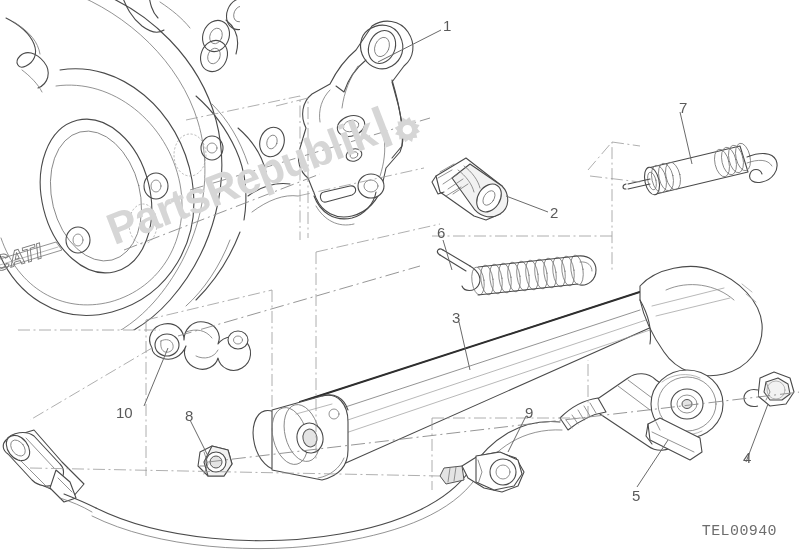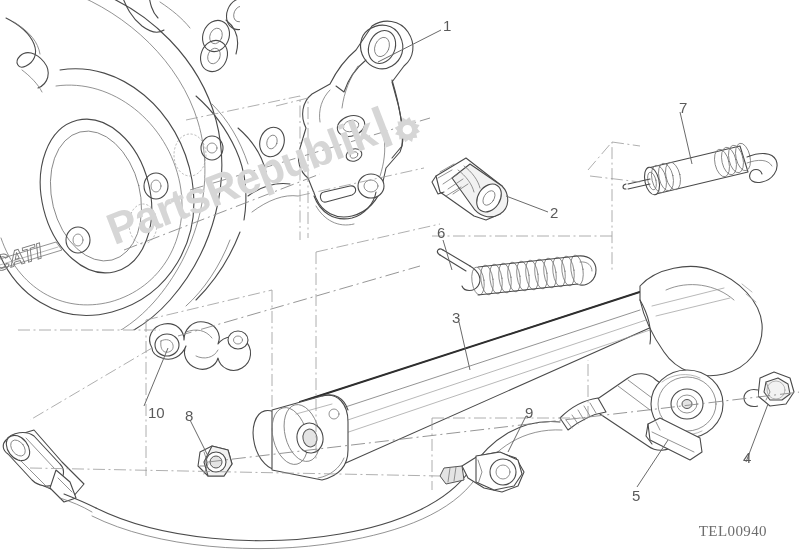--- a/index.html
+++ b/index.html
@@ -30,23 +30,23 @@
     position: absolute;
     font-family: "Liberation Sans", sans-serif;
     font-size: 15px;
     color: #5a5a5a;
     line-height: 1;
     white-space: nowrap;
     user-select: none;
   }
   #part-code {
     position: absolute;
-    right: 32px;
+    right: 22px;
     bottom: 12px;
-    font-family: Liberation Serif, serif;
+    font-family: Liberation Mono, monospace;
     font-size: 15px;
     letter-spacing: 0.4px;
     color: #6d6d6d;
   }
   .wm {
     position: absolute;
     left: 100px;
     top: 208px;
     transform: rotate(-21deg);
     transform-origin: left top;
@@ -441,18 +441,18 @@
   <div id="callout-layer">
       <div class="callout" style="left: 443px; top: 18px;">1</div>
       <div class="callout" style="left: 550px; top: 205px;">2</div>
       <div class="callout" style="left: 452px; top: 310px;">3</div>
       <div class="callout" style="left: 743px; top: 450px;">4</div>
       <div class="callout" style="left: 632px; top: 488px;">5</div>
       <div class="callout" style="left: 437px; top: 225px;">6</div>
       <div class="callout" style="left: 679px; top: 100px;">7</div>
       <div class="callout" style="left: 185px; top: 408px;">8</div>
       <div class="callout" style="left: 525px; top: 405px;">9</div>
-      <div class="callout" style="left: 148px; top: 405px; text-align: right;">10</div>
+      <div class="callout" style="left: 116px; top: 405px; text-align: right;">10</div>
     </div>
 
   <div id="part-code">TEL00940</div>
 
 </div>
 
 </body></html>

